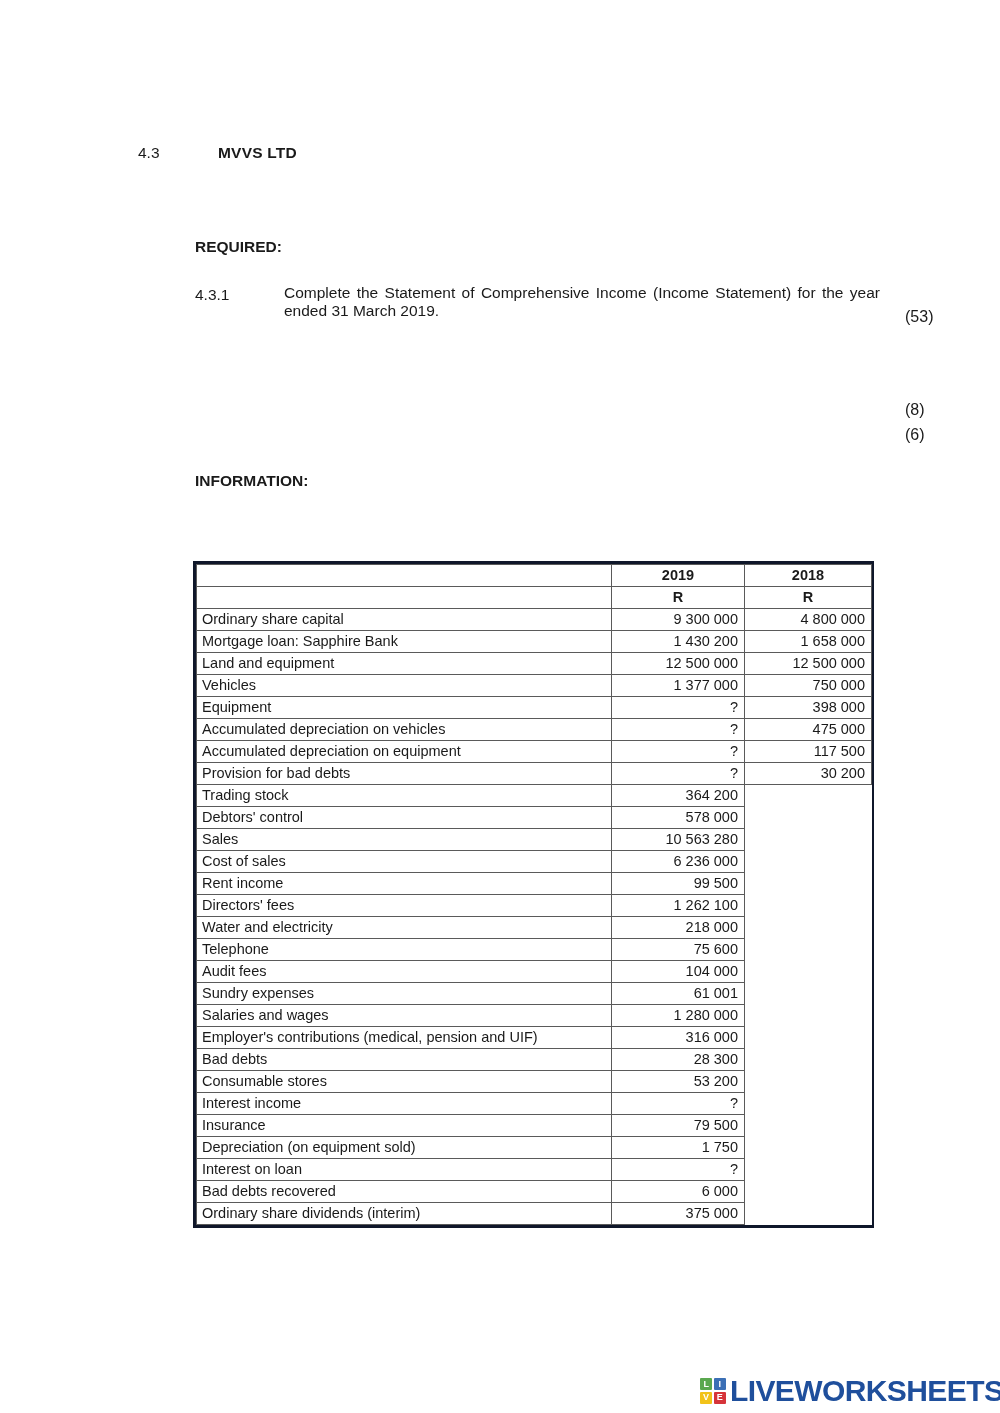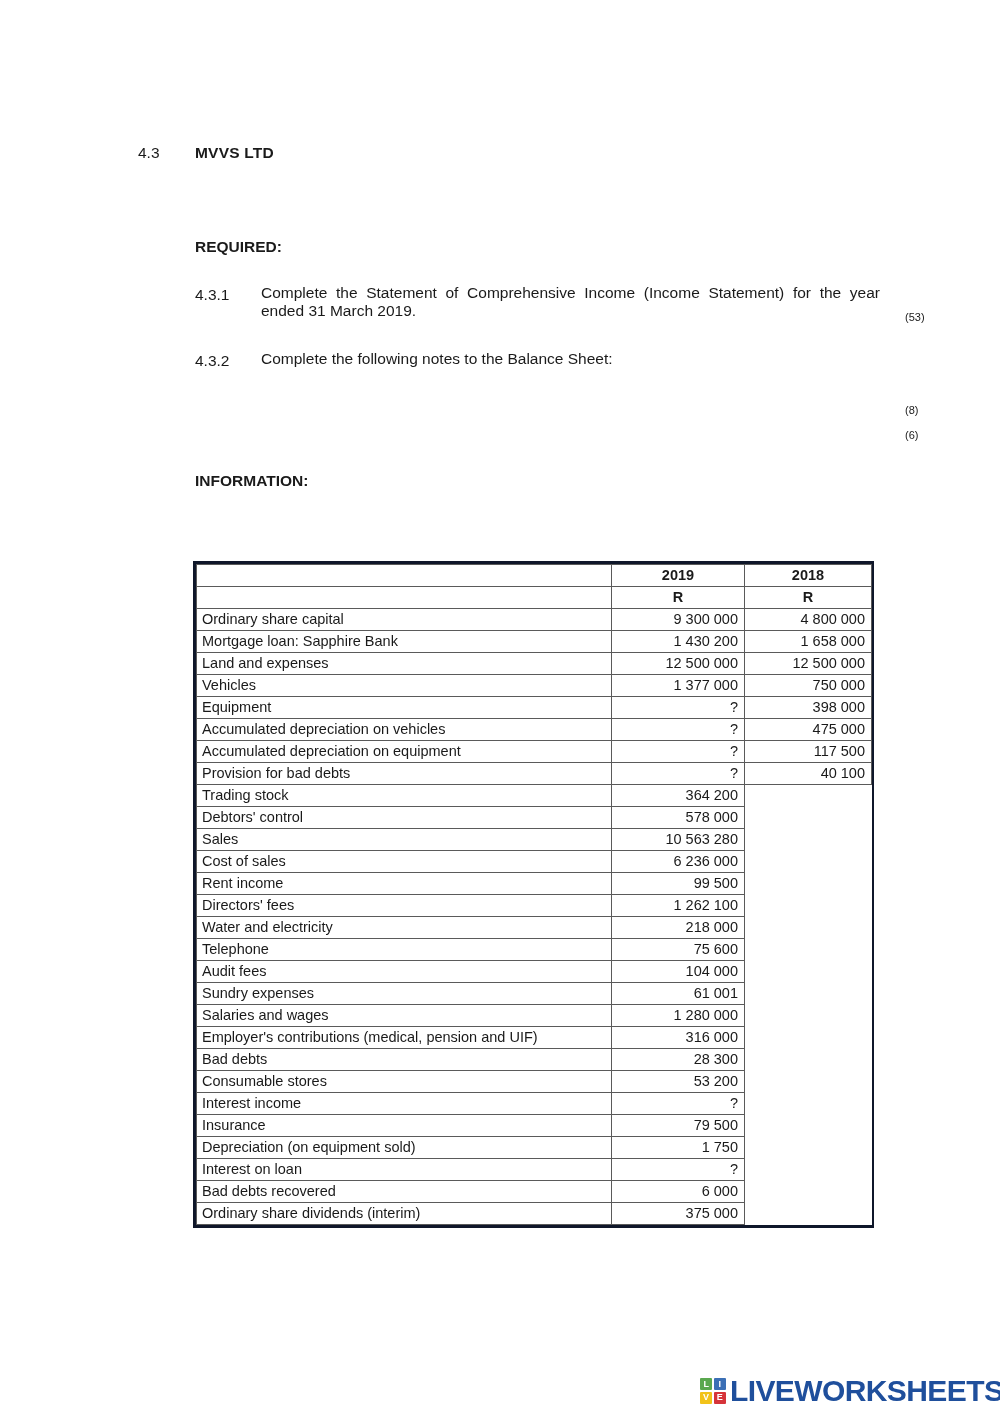--- a/index.html
+++ b/index.html
@@ -20,20 +20,21 @@
     position: absolute;
     inset: 0;
     background: #ffffff;
   }
 
   
   .qrow {
     position: absolute;
     display: flex;
     align-items: flex-start;
+    gap: 23px;
   }
 
   .qnum {
     width: 57px;
     flex: 0 0 57px;
     font-size: 15.5px;
     line-height: 21px;
     color: #1a1a1a;
   }
 
@@ -65,21 +66,21 @@
 
   .qbody {
     font-size: 15.5px;
     line-height: 18px;
     text-align: justify;
     color: #1a1a1a;
   }
 
   .marks {
     position: absolute;
-    font-size: 11px;
+    font-size: 16px;
     line-height: 22px;
     color: #1a1a1a;
     text-align: left;
   }
 
   
   .bullets {
     position: absolute;
     left: 256px;
     top: 398px;
@@ -202,24 +203,20 @@
 
 
   <div class="para bold" style="left:195px; top:236px;">REQUIRED:</div>
 
   <div class="qrow" style="left:195px; top:284px; width:685px;">
     <div class="qnum-sub">4.3.1</div>
     <div class="qbody" style="width:619px;">Complete the Statement of Comprehensive Income (Income Statement) for the year ended 31 March 2019.</div>
   </div>
   <div class="marks" style="left:905px; top:306px;">(53)</div>
 
-  <div class="qrow" style="left:195px; top:350px; width:685px;">
-    <div class="qnum-sub">4.3.2</div>
-    <div class="qbody" style="width:619px;">Complete the following notes to the Balance Sheet:</div>
-  </div>
 
   <div class="marks" style="left:905px; top:399px;">(8)</div>
   <div class="marks" style="left:905px; top:424px;">(6)</div>
 
   <div class="para bold" style="left:195px; top:470px;">INFORMATION:</div>
 
 
   <div class="tbl-wrap">
     <table class="trial">
       <colgroup>
@@ -242,21 +239,21 @@
             <td class="desc">Ordinary share capital</td>
             <td class="num">9 300 000</td>
             <td class="num">4 800 000</td>
           </tr>
           <tr>
             <td class="desc">Mortgage loan: Sapphire Bank</td>
             <td class="num">1 430 200</td>
             <td class="num">1 658 000</td>
           </tr>
           <tr>
-            <td class="desc">Land and expenses</td>
+            <td class="desc">Land and equipment</td>
             <td class="num">12 500 000</td>
             <td class="num">12 500 000</td>
           </tr>
           <tr>
             <td class="desc">Vehicles</td>
             <td class="num">1 377 000</td>
             <td class="num">750 000</td>
           </tr>
           <tr>
             <td class="desc">Equipment</td>
@@ -269,21 +266,21 @@
             <td class="num">475 000</td>
           </tr>
           <tr>
             <td class="desc">Accumulated depreciation on equipment</td>
             <td class="num">?</td>
             <td class="num">117 500</td>
           </tr>
           <tr>
             <td class="desc">Provision for bad debts</td>
             <td class="num">?</td>
-            <td class="num">40 100</td>
+            <td class="num">30 200</td>
           </tr>
           <tr>
             <td class="desc">Trading stock</td>
             <td class="num">364 200</td>
             <td class="blank-merge" rowspan="20"></td>
           </tr>
           <tr>
             <td class="desc">Debtors' control</td>
             <td class="num">578 000</td>
           </tr>

